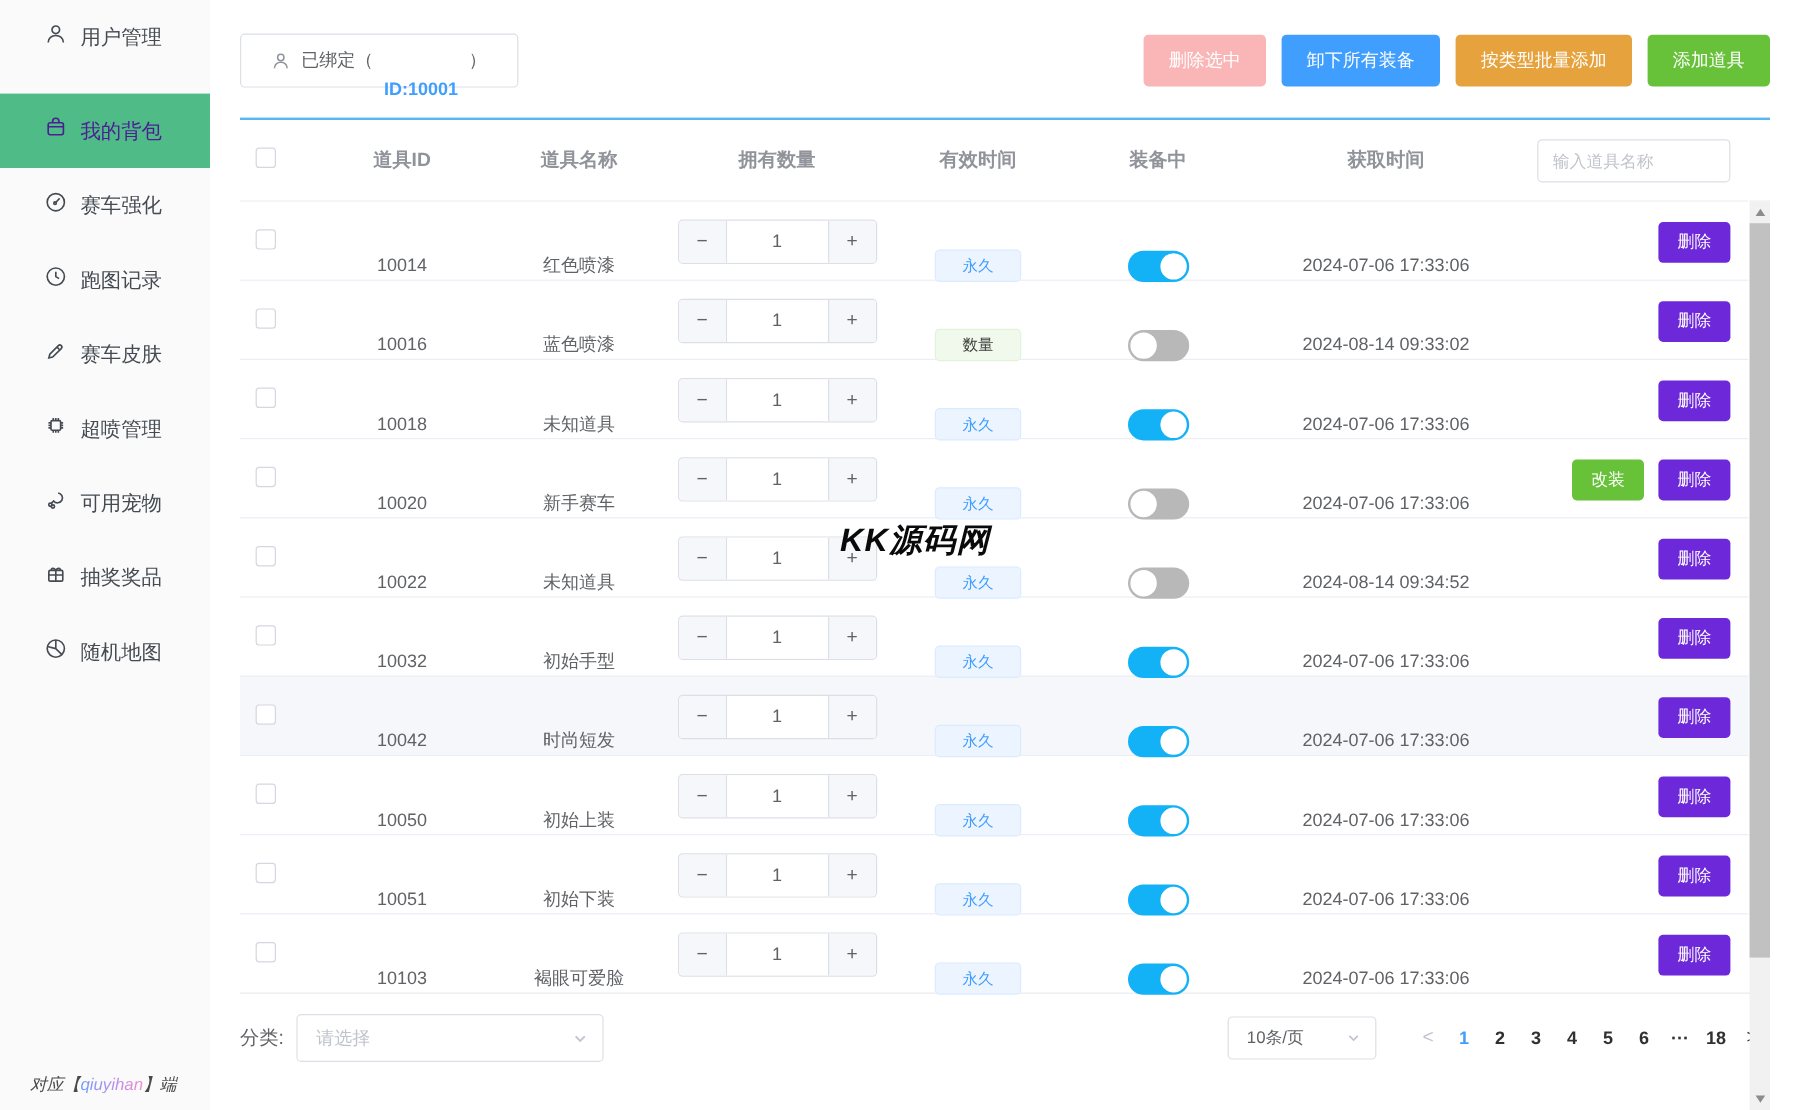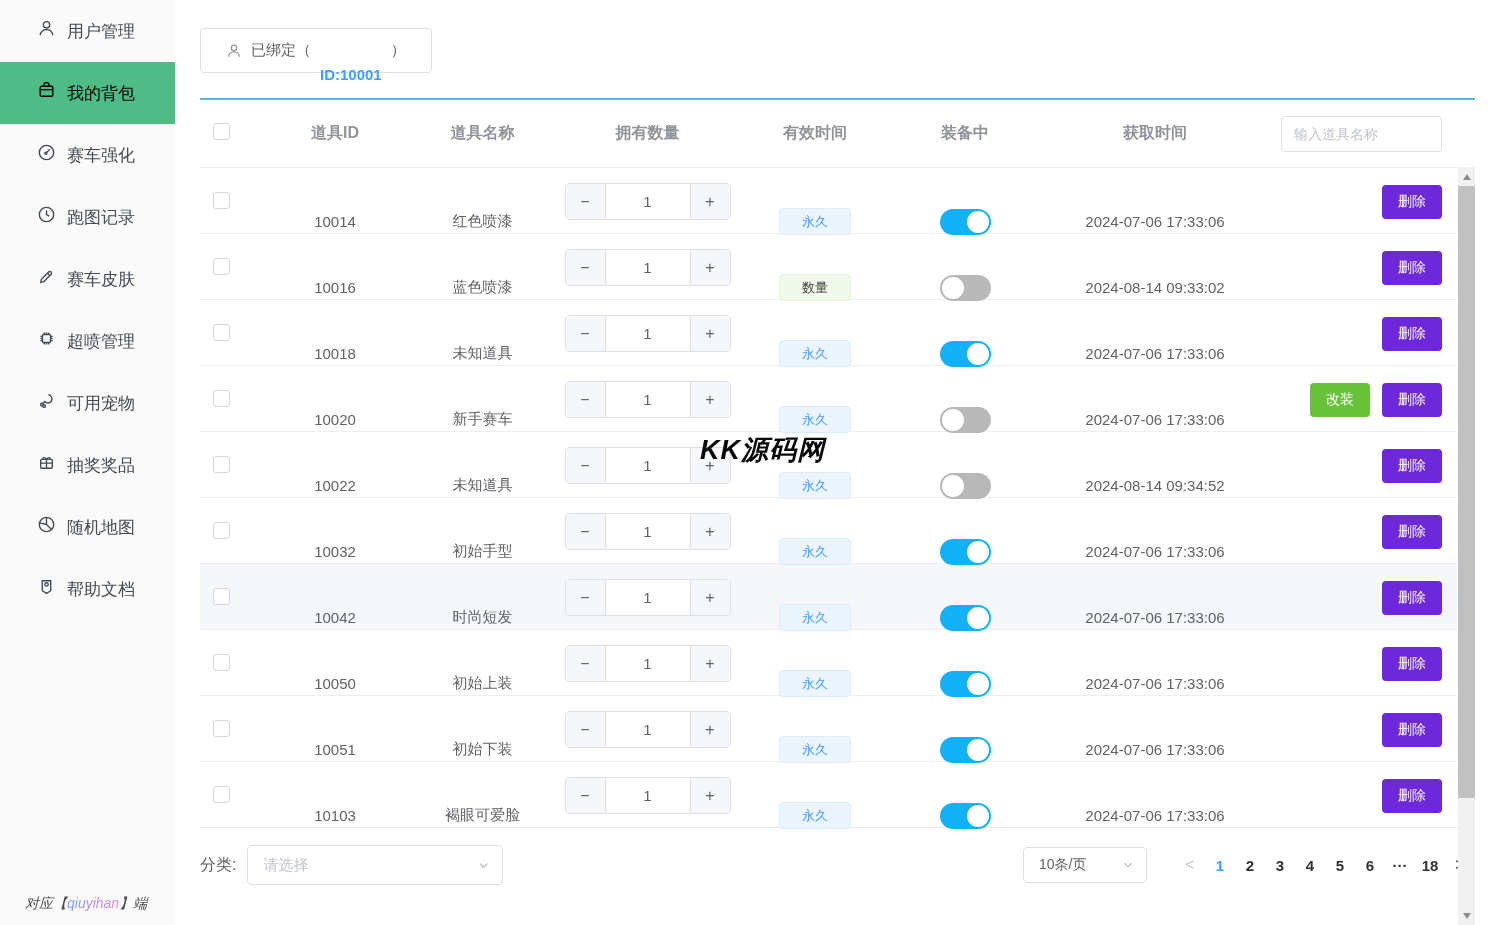--- a/index.html
+++ b/index.html
@@ -5,21 +5,21 @@
   * { margin:0; padding:0; box-sizing:border-box; }
   html,body { width:1500px; height:925px; }
   body {
     font-family:"Liberation Sans","DejaVu Sans",sans-serif;
     background:#fff; position:relative; overflow:hidden; color:#606266;
   }
   
   .sidebar { position:absolute; left:0; top:0; width:175px; height:925px; background:#fafafa; }
   .side-item { height:62px; display:flex; align-items:center; padding-left:37px; gap:11px;
                font-size:17px; color:#454b52; cursor:pointer; }
-  .side-item.active { background:#4fbc87; color:#000000; }
+  .side-item.active { background:#4fbc87; color:#4c1d95;margin-top:16px; }
   .side-item svg { flex:0 0 auto; }
   .side-footer { position:absolute; bottom:12px; left:25px; font-size:14px; color:#4a4a4a; white-space:nowrap;font-style:italic; }
   .grad-name { background:linear-gradient(90deg,#6d9df5,#b48cf0,#ef8ccB); -webkit-background-clip:text; background-clip:text; color:transparent; font-weight:400; }
   
   .main { position:absolute; left:175px; top:0; width:1325px; height:773px; background:#fff; }
   .topbar { display:flex; justify-content:space-between; align-items:center; margin:28px 25px 0 25px; }
   .bound-box { height:45px; border:1px solid #dcdfe6; border-radius:4px; display:flex; align-items:center;
                padding:0 25px; gap:9px; font-size:15px; color:#606266; background:#fff; }
   .bound-id { color:#409eff; font-weight:700;margin-top:48px; }
   .top-buttons { display:flex; gap:13px; }
@@ -148,46 +148,45 @@
         </svg></span>
     <span>抽奖奖品</span>
   </div>
   <div class="side-item">
     <span><svg width="19" height="19" viewBox="0 0 18 18" fill="none" stroke="currentColor" stroke-width="1.3">
           <circle cx="9" cy="9" r="6.8"></circle>
           <path d="M9 2.2V9l4.8 4.8M9 9L2.4 7.4"></path>
         </svg></span>
     <span>随机地图</span>
   </div>
-  <div class="side-item">
-    <span><svg width="19" height="19" viewBox="0 0 18 18" fill="none" stroke="currentColor" stroke-width="1.3">
-          <path d="M5 3.5h8V13l-4 2.5L5 13z"></path>
-          <circle cx="9" cy="7" r="1.6"></circle>
-        </svg></span>
-    <span>帮助文档</span>
-  </div>
   <div class="side-footer">
     <span>对应【</span><span class="grad-name">qiuyihan</span><span>】端</span>
   </div>
 </aside>
 
 <main class="main">
 
   <div class="topbar">
     <div class="bound-box">
       <span style="display:flex;color:#909399;">
           <svg width="16" height="16" viewBox="0 0 18 18" fill="none" stroke="currentColor" stroke-width="1.4">
             <circle cx="9" cy="5.5" r="3"></circle>
             <path d="M3 15.5c0-3.3 2.7-5.5 6-5.5s6 2.2 6 5.5"></path>
           </svg>
         </span>
       <span>已绑定（</span>
         <span class="bound-id">ID:10001</span>
         <span>）</span>
     </div>
+    <div class="top-buttons">
+      <button class="btn pink">删除选中</button>
+      <button class="btn blue">卸下所有装备</button>
+      <button class="btn orange">按类型批量添加</button>
+      <button class="btn green">添加道具</button>
+    </div>
   </div>
 
   <div class="table-wrap">
     <div class="blue-line"></div>
 
     <div class="thead grid">
       <div class="col-check"><span class="checkbox"></span></div>
       <div class="th">道具ID</div>
       <div class="th">道具名称</div>
       <div class="th">拥有数量</div>

